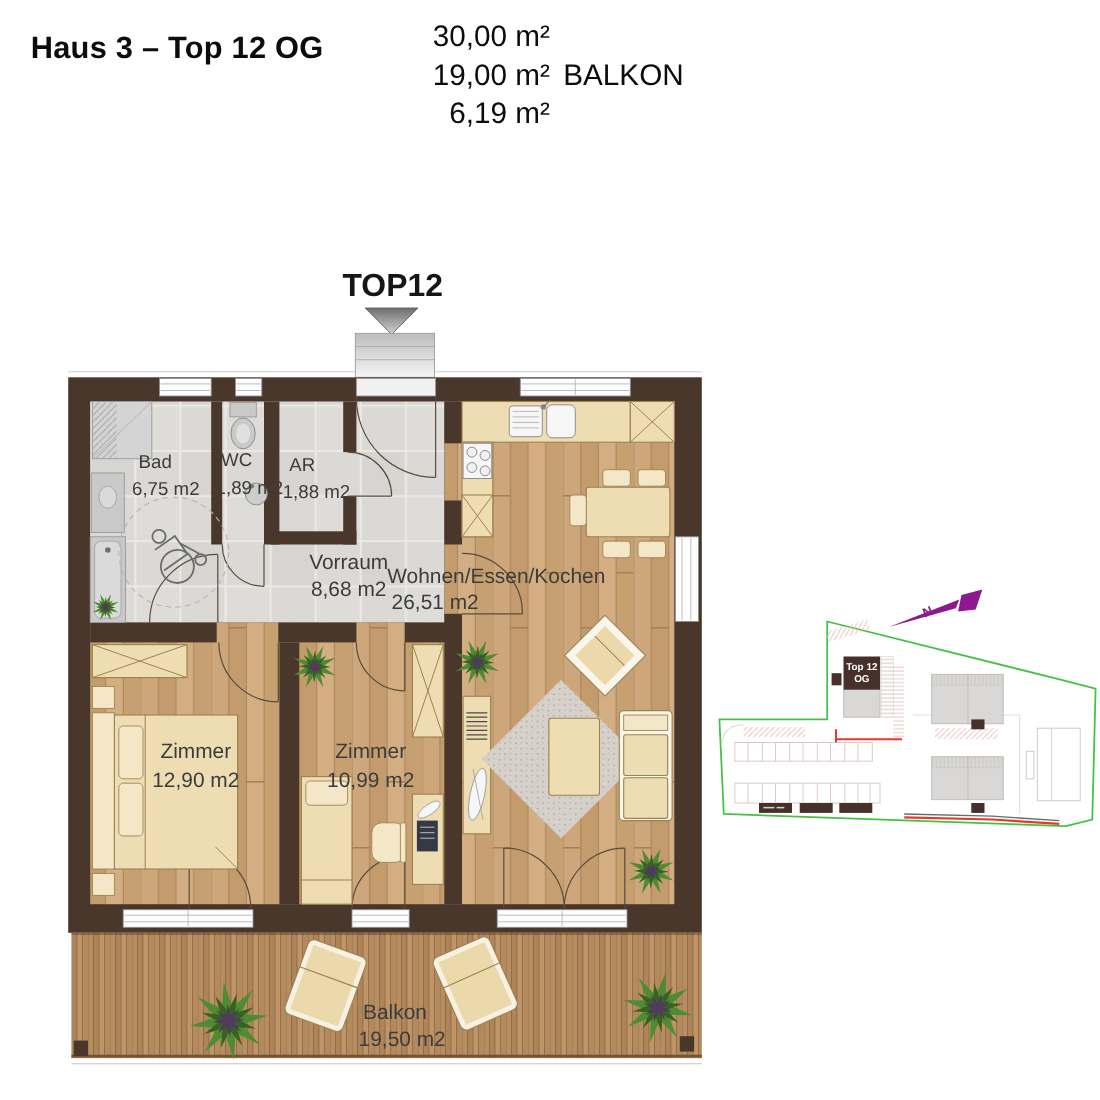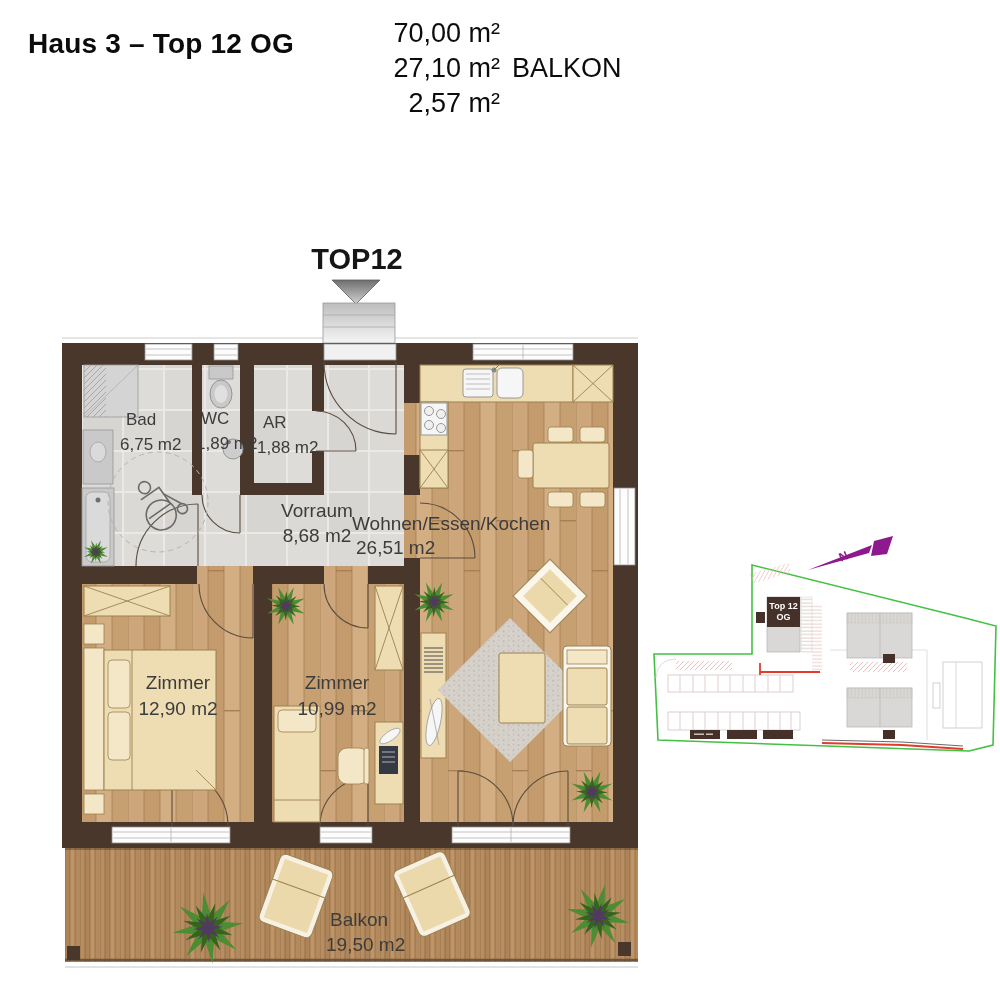--- a/index.html
+++ b/index.html
@@ -35,28 +35,28 @@
   .north{font-size:12px;font-weight:700;fill:#8e188e;}
 </style>
 </head>
 <body>
 
 <div class="hdr">
   <div class="hdr-title">Haus 3 – Top 12 OG</div>
 </div>
 <div class="areas">
   <div class="arow">
-    <span class="aval">70,00 m²</span>
+    <span class="aval">30,00 m²</span>
   </div>
   <div class="arow">
-    <span class="aval">27,10 m²</span>
+    <span class="aval">19,00 m²</span>
     <span class="alab">BALKON</span>
   </div>
   <div class="arow">
-    <span class="aval">2,57 m²</span>
+    <span class="aval">6,19 m²</span>
   </div>
 </div>
 
 <svg width="1000" height="1000" viewBox="0 0 1000 1000">
 <defs>
   <linearGradient id="triGrad" x1="0" y1="0" x2="0" y2="1">
     <stop offset="0" stop-color="#6e6e6e"></stop>
         <stop offset="1" stop-color="#d2d2d2"></stop>
   </linearGradient>
   <linearGradient id="stepGrad" x1="0" y1="0" x2="0" y2="1">

